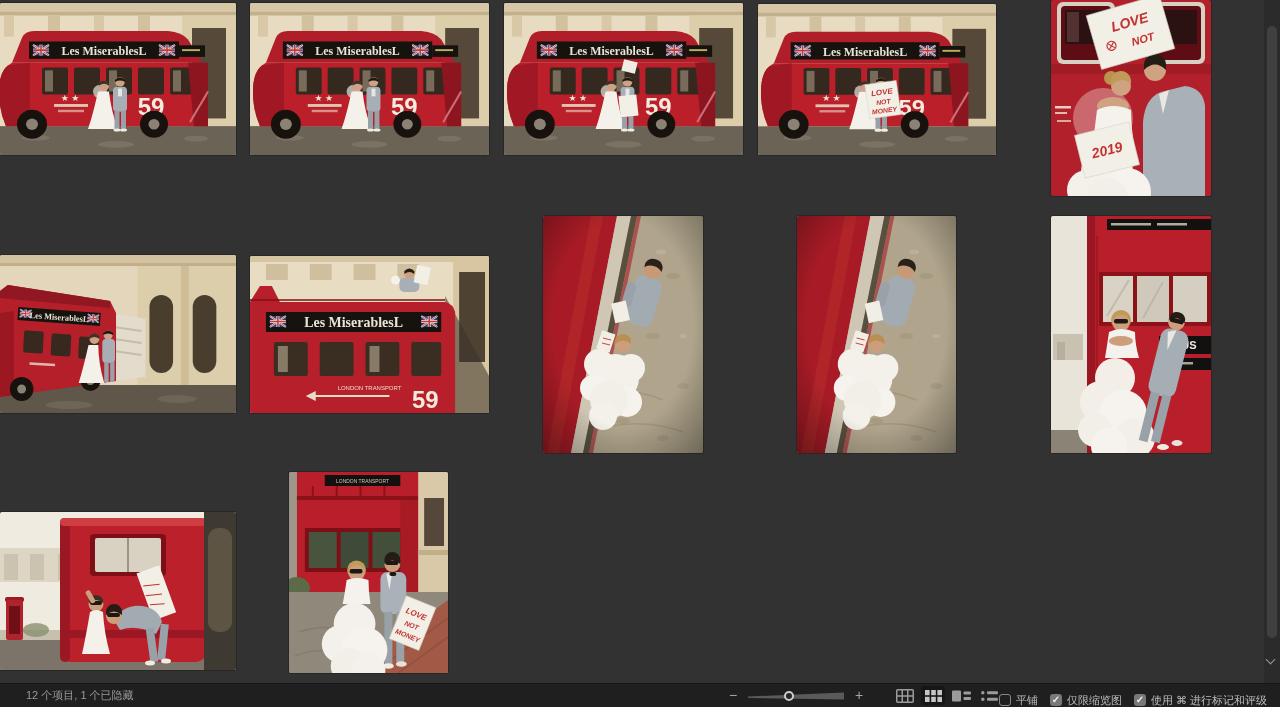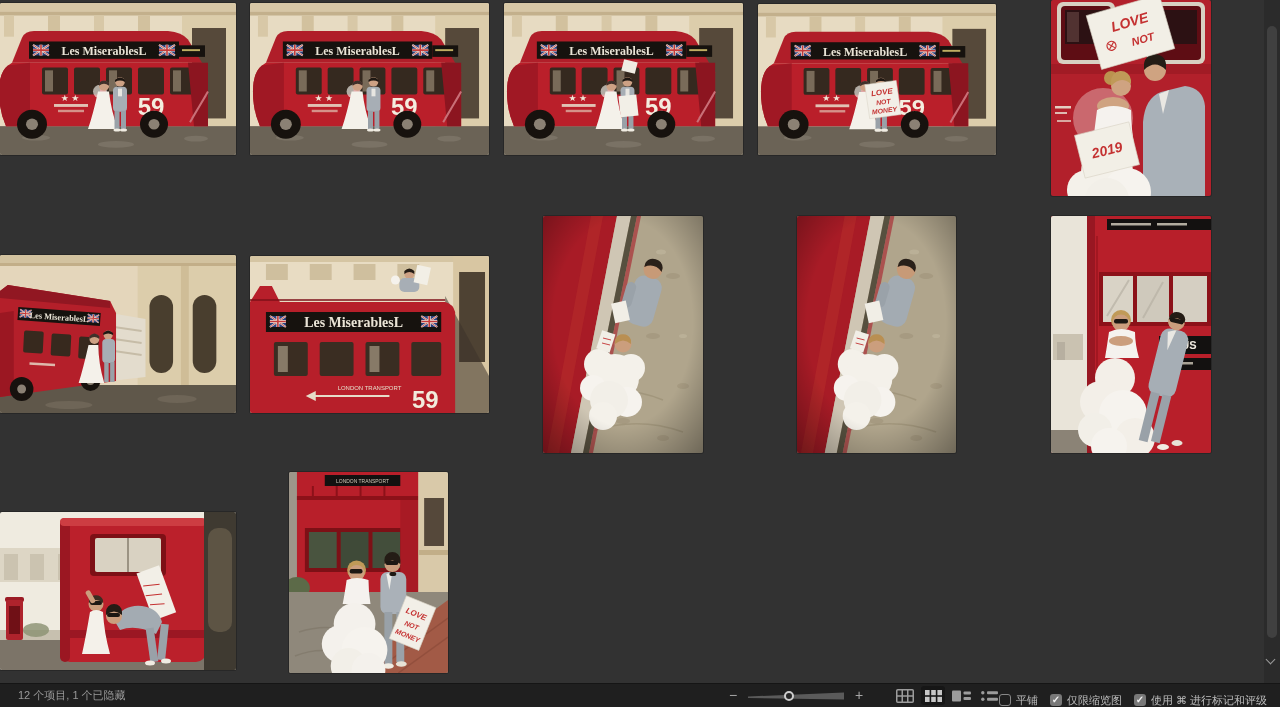--- a/index.html
+++ b/index.html
@@ -17,21 +17,21 @@
   
   .scrollbar{position:absolute;right:0;top:0;width:16px;height:683px;background:#2b2b2b;}
   .scroll-thumb{position:absolute;left:3px;right:3px;top:26px;height:612px;background:#404040;border-radius:5px;}
   .scroll-chevron{position:absolute;right:4px;top:656px;width:10px;height:10px;}
   .scroll-chevron::before{content:"";position:absolute;left:1px;top:0;width:6px;height:6px;
     border-right:1.6px solid #9a9a9a;border-bottom:1.6px solid #9a9a9a;transform:rotate(45deg);}
 
   
   .statusbar{position:absolute;left:0;bottom:0;width:1280px;height:24px;box-sizing:border-box;
     background:#1f1f1f;border-top:1px solid #151515;color:#a9a9a9;font-size:11px;}
-  .status-text{position:absolute;left:18px;top:0;line-height:23px;color:#999;}
+  .status-text{position:absolute;left:26px;top:0;line-height:23px;color:#999;}
   .zoom-group{position:absolute;left:727px;top:0;height:23px;display:flex;align-items:center;gap:9px;}
   .zbtn{color:#a6a6a6;font-size:14px;width:12px;text-align:center;cursor:pointer;line-height:23px;}
   .slider{position:relative;width:96px;height:14px;cursor:pointer;}
   .slider svg{display:block;position:absolute;left:0;top:0;}
   .slider-thumb{position:absolute;left:36px;top:2px;width:10px;height:10px;border-radius:50%;
     box-sizing:border-box;border:2px solid #cdcdcd;background:#262626;}
   .view-group{position:absolute;left:893px;top:0;height:23px;display:flex;align-items:center;gap:4px;}
   .vbtn{width:24px;height:19px;display:flex;align-items:center;justify-content:center;border-radius:3px;cursor:pointer;}
   .vbtn.selected{background:#161616;}
   .options-group{position:absolute;left:999px;top:0;height:32px;display:flex;align-items:center;gap:12px;}

